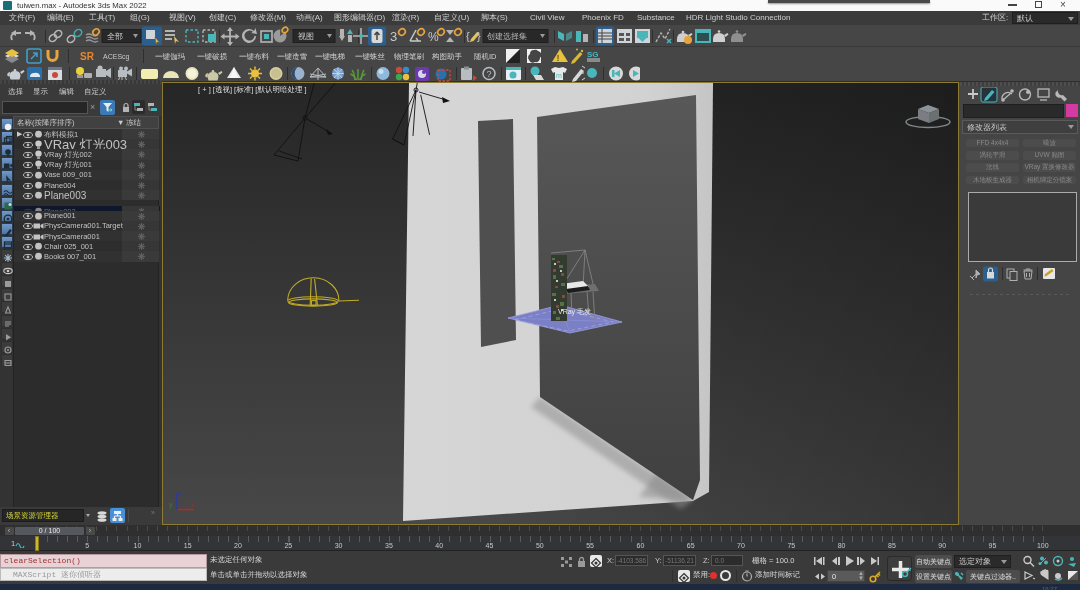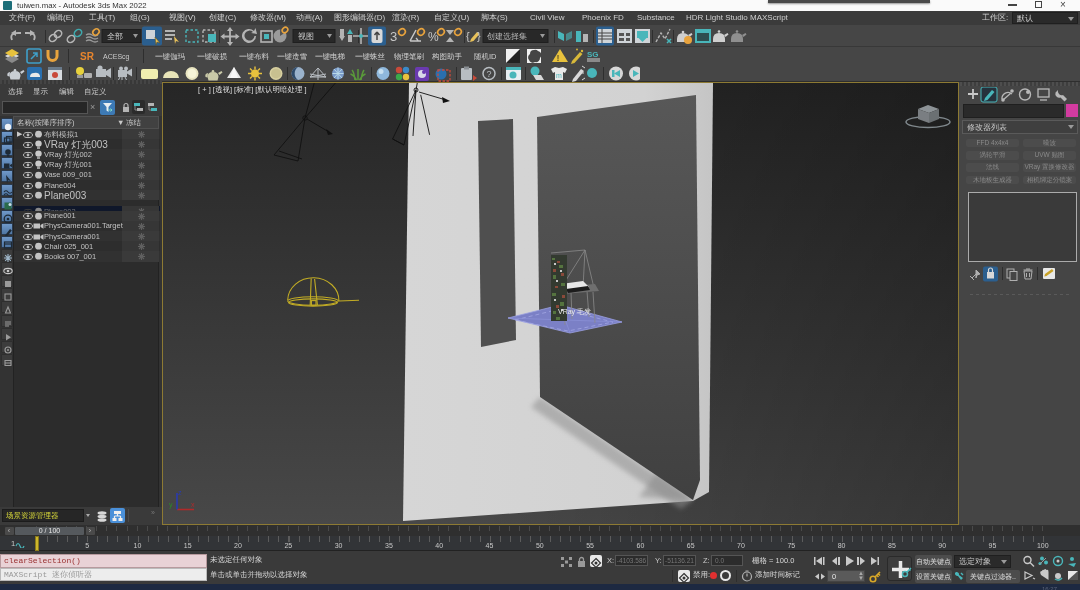--- a/index.html
+++ b/index.html
@@ -32,21 +32,21 @@
     <span class="a" style="left:209px;">创建(C)</span>
     <span class="a" style="left:250px;">修改器(M)</span>
     <span class="a" style="left:296px;">动画(A)</span>
     <span class="a" style="left:334px;">图形编辑器(D)</span>
     <span class="a" style="left:392px;">渲染(R)</span>
     <span class="a" style="left:434px;">自定义(U)</span>
     <span class="a" style="left:481px;">脚本(S)</span>
     <span class="a" style="left:530px;">Civil View</span>
     <span class="a" style="left:582px;text-align:right;">Phoenix FD</span>
     <span class="a" style="left:637px;">Substance</span>
-    <span class="a" style="left:686px;">HDR Light Studio MAXScript</span>
+    <span class="a" style="left:686px;">HDR Light Studio Connection</span>
     <span class="a" style="left:982px;">工作区:</span>
   </div>
   <div class="ddl" style="left:1012px;top:12px;width:66px;height:12px;">默认</div>
 
   <div class="a" id="tb1" style="left:0;top:25px;width:1080px;height:22px;background:#464646;border-bottom:1px solid #383838;">
     <svg class="a" style="left:0;top:0;" width="1080" height="22" viewBox="0 0 1080 22">
       <g stroke="#b4b4b4" fill="none" stroke-width="1.8">
         <path d="M12 15 q-3 -7 6 -7 l3 0"></path>
           <path d="M34 15 q3 -7 -6 -7 l-3 0"></path>
       </g>
@@ -382,21 +382,21 @@
       <div class="a" style="left:0;top:10.2px;width:146px;height:10.2px;background:#2d2d2d;">
           <div class="a" style="left:107.5px;top:0;width:37px;height:10.2px;background:#363636;"></div>
           <svg class="a" style="left:9px;top:1.5px;" width="10" height="8">
             <ellipse cx="5" cy="4" rx="4.5" ry="2.6" fill="none" stroke="#b9b9b9" stroke-width="1"></ellipse>
             <circle cx="5" cy="4" r="1.4" fill="#b9b9b9"></circle>
           </svg>
           <svg class="a" style="left:20px;top:0.5px;" width="9" height="10">
             <circle cx="4.5" cy="3.6" r="3.2" fill="#c9c9c9"></circle>
             <rect x="3" y="6.4" width="3" height="2.6" fill="#9a9a9a"></rect>
           </svg>
-          <span class="a" style="left:30px;top:0.5px;color:#c2c2c2;font-size:10px;line-height:10px;">VRay 灯光003</span>
+          <span class="a" style="left:30px;top:0.5px;color:#c2c2c2;font-size:13px;line-height:10px;">VRay 灯光003</span>
           <svg class="a" style="left:124px;top:2px;" width="7" height="7">
             <g stroke="#606060" stroke-width="1.1">
               <path d="M3.5 0 v7 M0 3.5 h7 M1 1 l5 5 M6 1 l-5 5"></path>
             </g>
           </svg>
         </div>
       <div class="a" style="left:0;top:20.4px;width:146px;height:10.2px;background:#313131;">
           <div class="a" style="left:107.5px;top:0;width:37px;height:10.2px;background:#3a3a3a;"></div>
           <svg class="a" style="left:9px;top:1.5px;" width="10" height="8">
             <ellipse cx="5" cy="4" rx="4.5" ry="2.6" fill="none" stroke="#b9b9b9" stroke-width="1"></ellipse>
@@ -843,21 +843,21 @@
         <span class="a" style="left:883.9px;top:6px;width:16px;text-align:center;color:#c9c9c9;font-size:7px;">85</span>
         <span class="a" style="left:934.2px;top:6px;width:16px;text-align:center;color:#c9c9c9;font-size:7px;">90</span>
         <span class="a" style="left:984.5px;top:6px;width:16px;text-align:center;color:#c9c9c9;font-size:7px;">95</span>
         <span class="a" style="left:1034.8px;top:6px;width:16px;text-align:center;color:#c9c9c9;font-size:7px;">100</span>
       </div>
     <div class="a" style="left:35px;top:0px;width:4px;height:15px;background:#cdb62c;border:1px solid #8a7a1a;"></div>
   </div>
 
   <div class="a" id="status" style="left:0;top:551px;width:1080px;height:33px;background:#3a3a3a;">
     <div class="a" style="left:0;top:3px;width:207px;height:13.5px;background:#e9d2d6;border:1px solid #b89a9e;color:#9a3030;font-size:8px;line-height:12px;font-family:'Liberation Mono',monospace;padding-left:3px;">clearSelection()</div>
-    <div class="a" style="left:0;top:16.5px;width:207px;height:13.5px;background:#ededed;border:1px solid #bbb;color:#9a9a9a;font-size:8px;line-height:12px;font-family:'Liberation Mono',monospace;padding-left:3px;">MAXScript 迷你侦听器</div>
+    <div class="a" style="left:0;top:16.5px;width:207px;height:13.5px;background:#ededed;border:1px solid #bbb;color:#9a9a9a;font-size:8px;line-height:12px;font-family:'Liberation Mono',monospace;padding-left:12px;">MAXScript 迷你侦听器</div>
     <div class="a" style="left:210px;top:4px;color:#d8d8d8;font-size:7.5px;">未选定任何对象</div>
     <div class="a" style="left:210px;top:18.5px;color:#d8d8d8;font-size:7.5px;">单击或单击并拖动以选择对象</div>
     <svg class="a" style="left:560px;top:5px;" width="14" height="12">
         <g fill="#9a9a9a">
           <rect x="1" y="1" width="3" height="3"></rect>
           <rect x="9" y="1" width="3" height="3"></rect>
           <rect x="1" y="8" width="3" height="3"></rect>
           <rect x="9" y="8" width="3" height="3"></rect>
           <rect x="5" y="4.5" width="3" height="3"></rect>
         </g>

